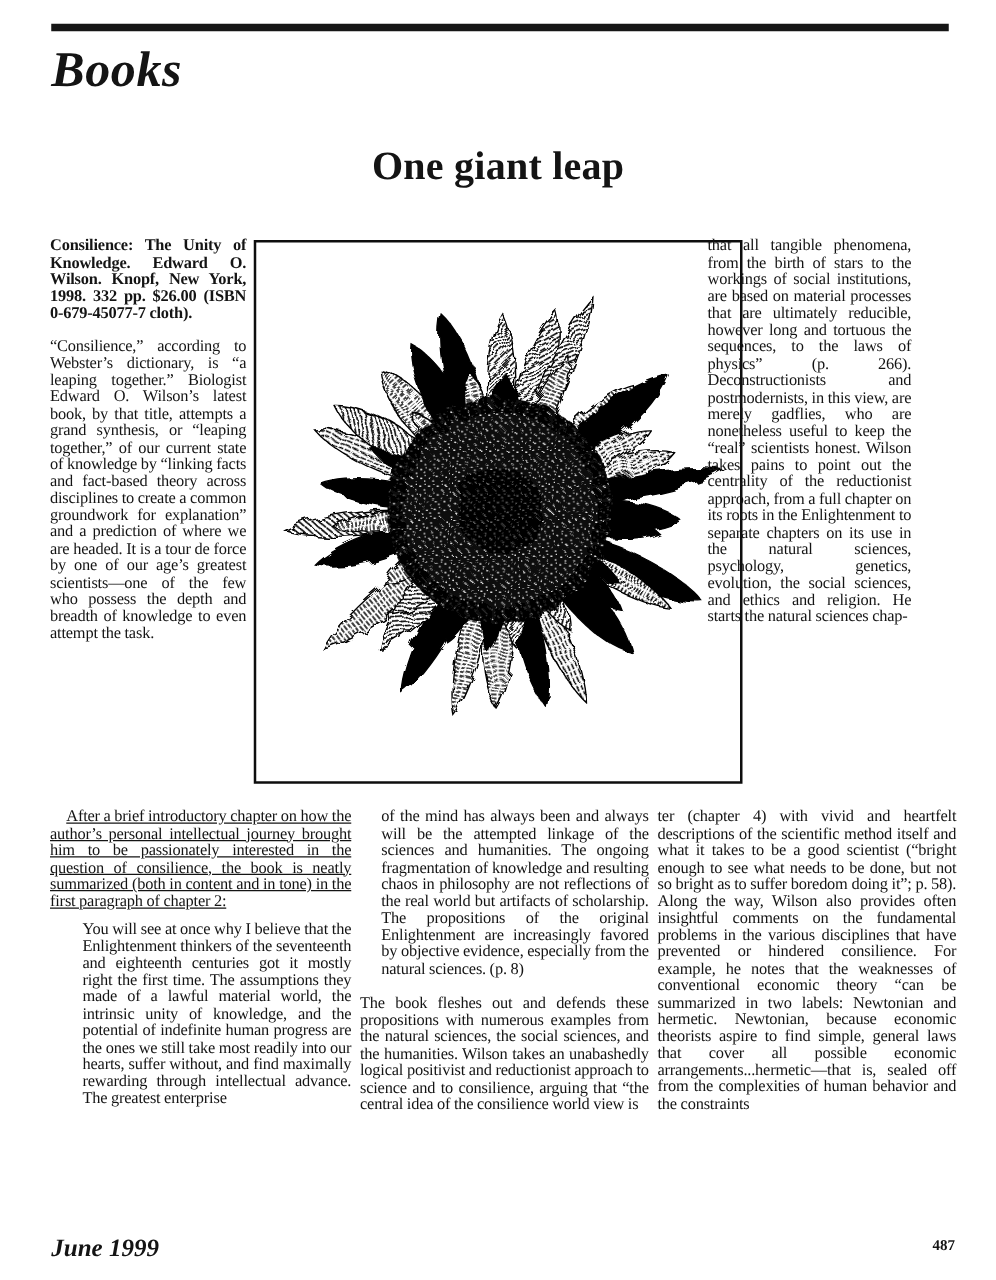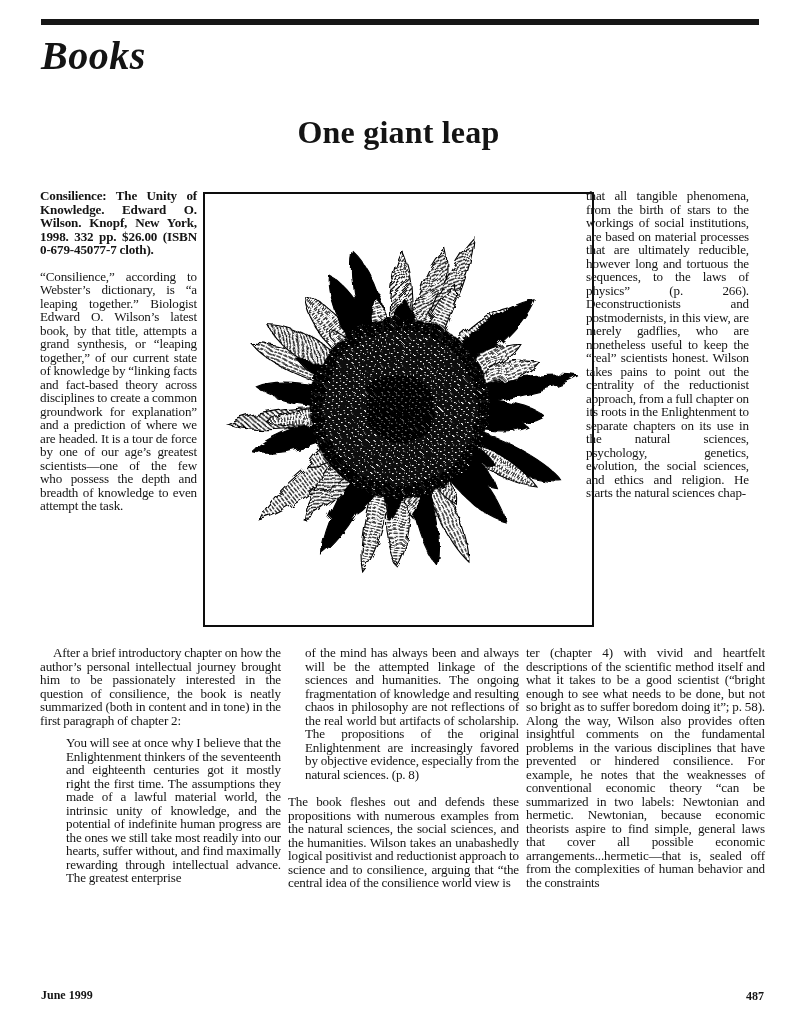--- a/index.html
+++ b/index.html
@@ -17,39 +17,39 @@
   .page-title{
     position:absolute; left:0; top:114px; width:797px;
     text-align:center; font-weight:bold; font-size:32px; letter-spacing:.2px;
   }
   .col{
     position:absolute; text-align:justify;
     font-size:13.1px; line-height:13.5px; letter-spacing:-0.15px;
     word-spacing:-0.2px;
   }
   .col-left-narrow{left:40px; top:189px; width:157px;}
-  .col-right-narrow{left:586px; top:189px; width:163px;}
+  .col-right-narrow{left:566px; top:189px; width:163px;}
   .col-left-wide{left:40px; top:646px; width:241px;}
   .col-mid-wide{left:288px; top:646px; width:231px;}
   .col-right-wide{left:526px; top:646px; width:239px;}
   .citation{font-weight:bold; margin:0 0 13px 0;}
   .para{margin:0;}
-  .para-indent{margin:0; text-indent:13px;}
+  .para-indent{margin:0; text-indent:13px;text-decoration:underline;}
   .quote{margin:9px 0 0 26px;}
   .quote-cont{margin:0 0 0 17px;}
   .after-quote{margin-top:14px;}
   .figure-box{
     position:absolute; left:203px; top:192px; width:391px; height:435px;
     border:2px solid #0d0d0d; box-sizing:border-box; background:#fff;
     display:flex; align-items:center; justify-content:center;
   }
   .figure-box svg{display:block;}
   .footer-date{
     position:absolute; left:41px; top:988px;
-    font-weight:bold; font-size:12px;
+    font-style:italic; font-weight:bold; font-size:20px;
   }
   .footer-page{
     position:absolute; right:33px; top:989px;
     font-weight:bold; font-size:12px;
   }
 </style>
 </head>
 <body>
 
 <div id="page">

